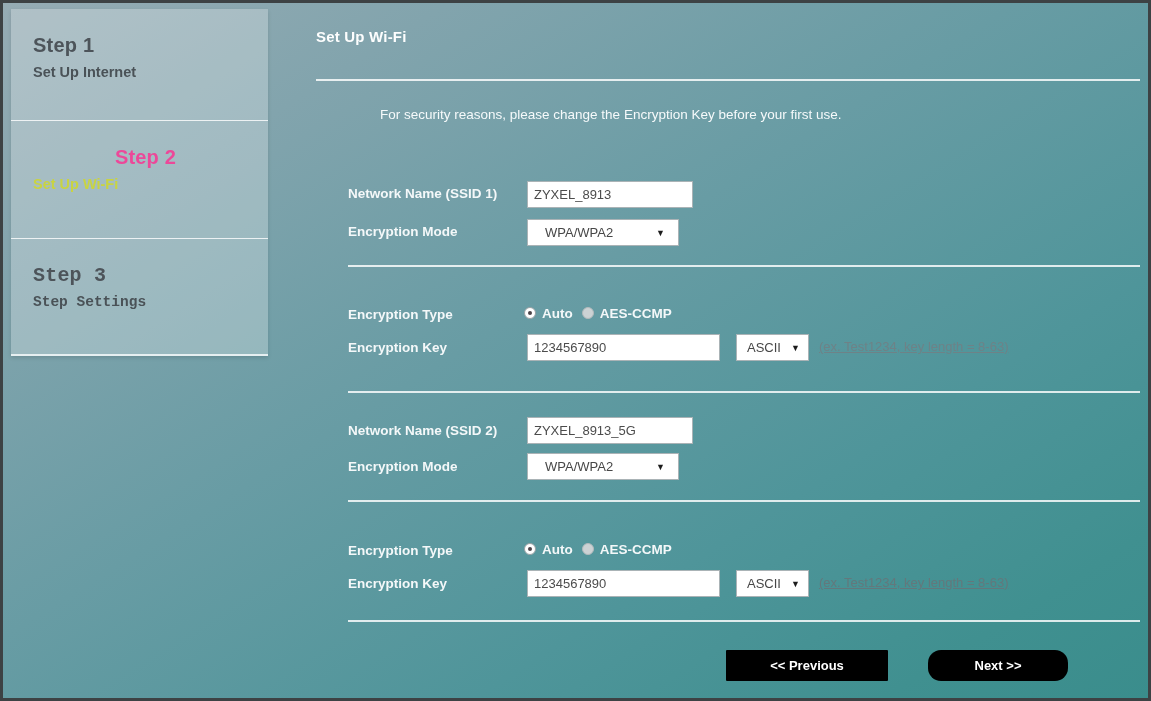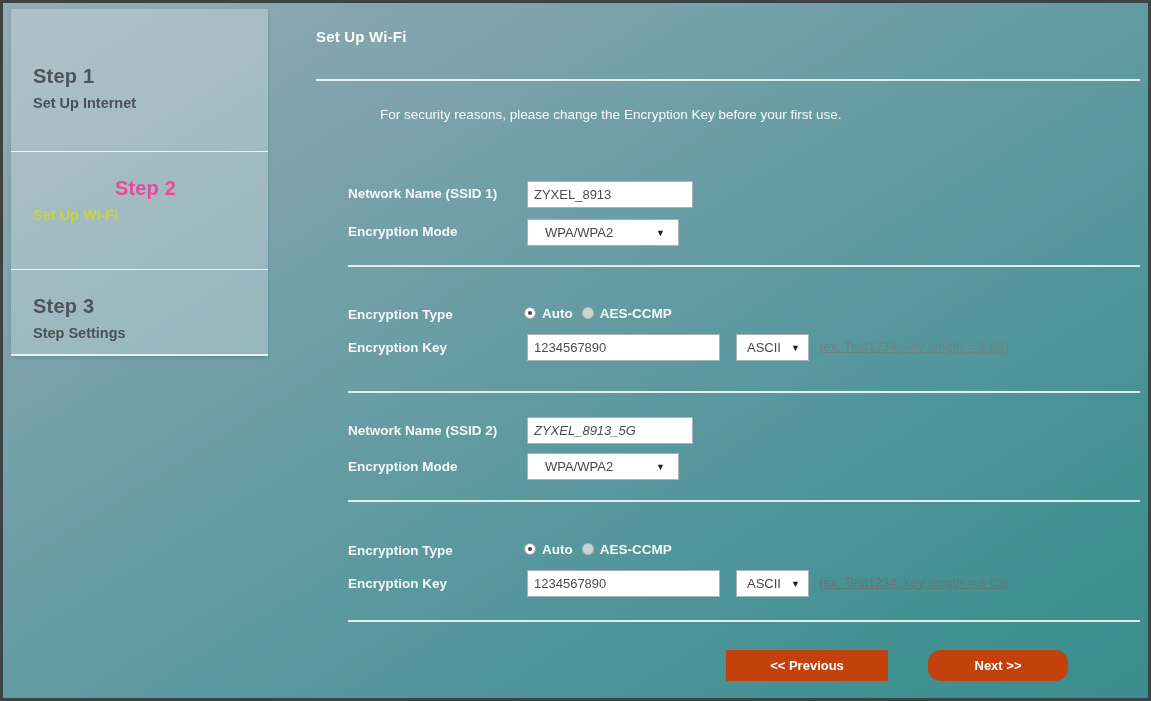--- a/index.html
+++ b/index.html
@@ -13,23 +13,23 @@
   }
 
   
   .sidebar {
     position:absolute; left:8px; top:6px; width:257px; height:347px;
     background:rgba(255,255,255,0.26);
     border-bottom:2px solid rgba(238,245,246,0.9);
     box-shadow:0 2px 4px rgba(0,0,0,0.12);
   }
   .step-item { padding:25px 10px 0 22px; }
-  .step-item.s1 { height:111px;margin-top:31px; }
+  .step-item.s1 { height:111px; }
   .step-item.s2 { height:118px; border-top:1px solid rgba(255,255,255,0.8); }
-  .step-item.s3 { height:109px; border-top:1px solid rgba(255,255,255,0.8); }
+  .step-item.s3 { height:109px; border-top:1px solid rgba(255,255,255,0.8);font-family:Liberation Mono, monospace; }
   .step-title { font-size:20px; font-weight:bold; color:#4d545a; letter-spacing:0.2px; }
   .step-sub   { font-size:14.5px; font-weight:bold; color:#4a5257; margin-top:7px; }
   .step-item.active .step-title { color:#ec4899;text-align:center; }
   .step-item.active .step-sub   { color:#c9d441; }
 
   
   .page-title { position:absolute; left:313px; top:25px; font-size:15px; font-weight:bold; color:#fdfefe; letter-spacing:0.2px; }
   .rule { position:absolute; height:2px; background:rgba(255,255,255,0.82); }
   .rule.title { left:313px; top:76px; width:824px; }
   .rule.r1 { left:345px; top:262px; width:792px; }
@@ -59,21 +59,21 @@
   .radio { width:12px; height:12px; border-radius:50%; display:inline-block; flex:0 0 auto; }
   .radio.selected { background:#fff; border:1px solid #9aa2a5; position:relative; }
   .radio.selected::after { content:""; position:absolute; left:3px; top:3px; width:4px; height:4px; border-radius:50%; background:#4b4347; }
   .radio.unselected { background:#ccd2d4; border:1px solid #b3babc; }
   .radio-label { font-size:13.5px; font-weight:bold; color:#f4f8f9; margin:0 9px 0 6px; }
 
   .hint { position:absolute; font-size:13px; color:#6e8287;text-decoration:underline; }
   .hint.dim { color:#63787c; }
 
   .btn {
-    position:absolute; height:31px; background:#c2410c; color:#fff;
+    position:absolute; height:31px; background:#000000; color:#fff;
     font-family:"Liberation Sans", sans-serif; font-size:13px; font-weight:bold;
     border:none; border-radius:1px; cursor:pointer; text-align:center;
   }
   .btn.prev { left:723px; top:647px; width:162px; }
   .btn.next { left:925px; top:647px; width:140px;border-radius:13px; }
 </style>
 </head>
 <body>
 
 <div class="sidebar">
@@ -119,21 +119,21 @@
 <input class="text-input" style="left: 524px; top: 331px; width: 193px;" value="1234567890">
 <div class="select-box fmt" style="left:733px; top:331px; width:73px;">
   <span>ASCII</span>
   <span class="arrow">▼</span>
 </div>
 <div class="hint" style="left:816px; top:336px;">(ex. Test1234, key length = 8-63)</div>
 
 <div class="rule r2"></div>
 
 <div class="flabel" style="left:345px; top:420px;">Network Name (SSID 2)</div>
-<input class="text-input" style="left: 524px; top: 414px; width: 166px; font-style: italic;" value="ZYXEL_8913_5G">
+<input class="text-input" style="left: 524px; top: 414px; width: 166px;" value="ZYXEL_8913_5G">
 
 <div class="flabel" style="left:345px; top:456px;">Encryption Mode</div>
 <div class="select-box mode" style="left:524px; top:450px; width:152px;">
   <span>WPA/WPA2</span>
   <span class="arrow">▼</span>
 </div>
 
 <div class="rule r3"></div>
 
 <div class="flabel" style="left:345px; top:540px;">Encryption Type</div>

